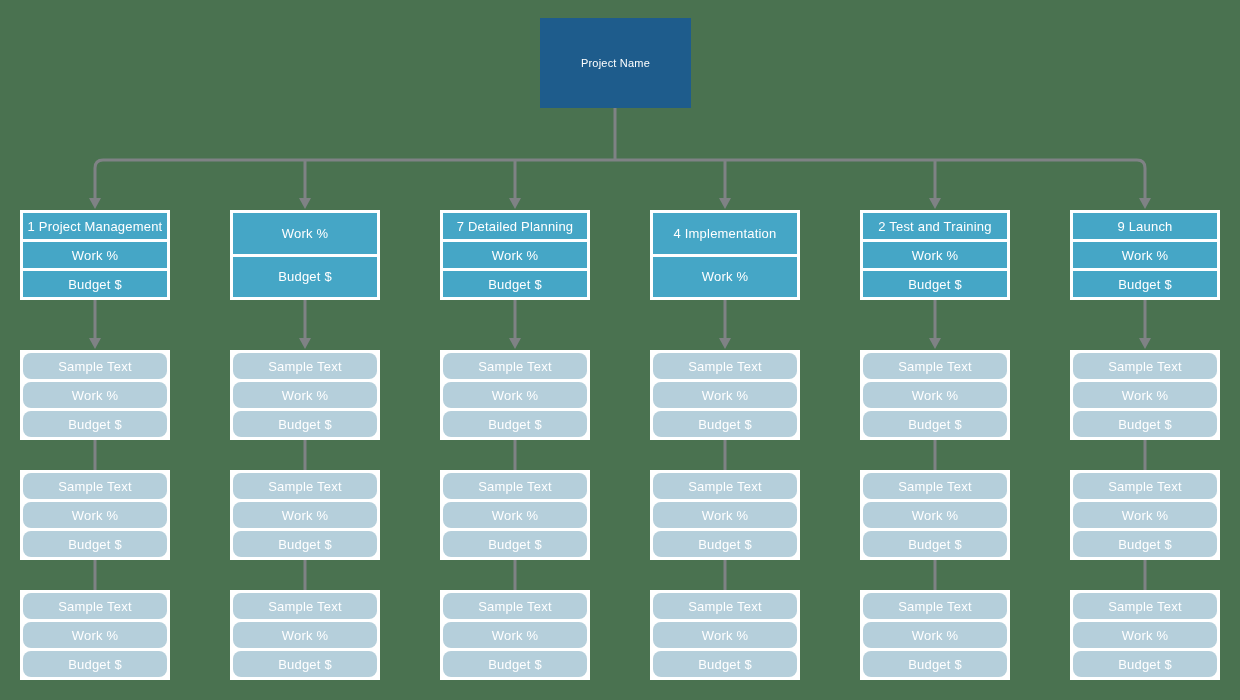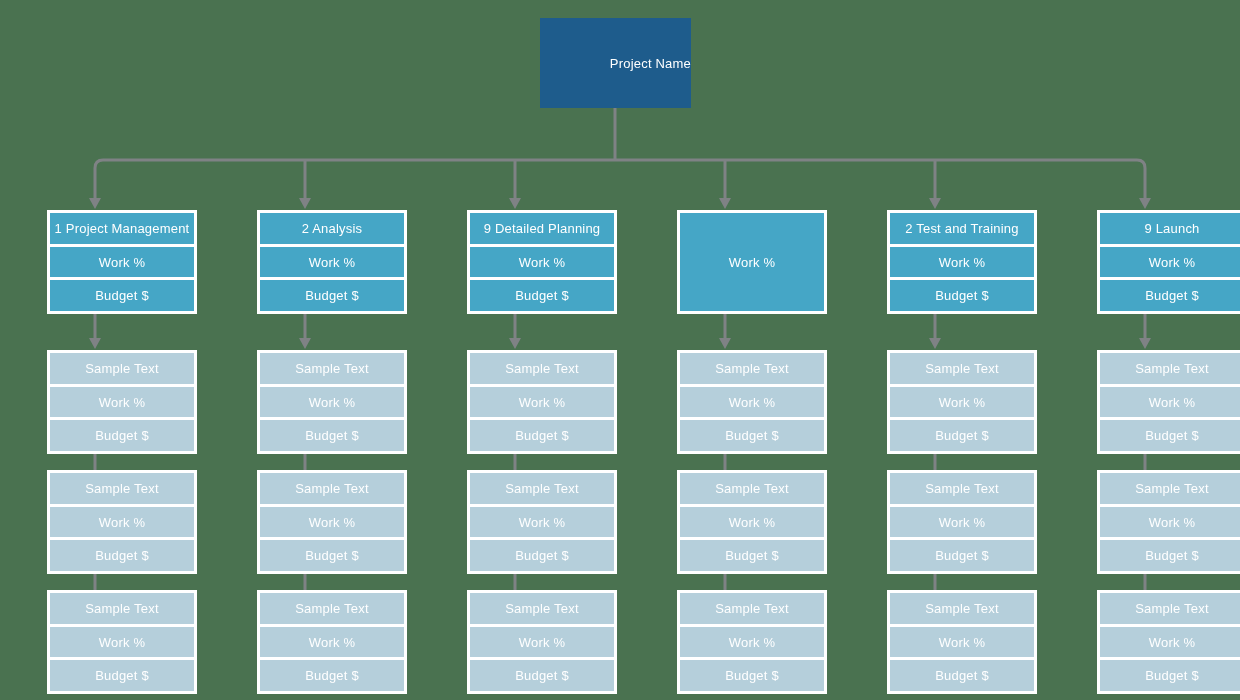--- a/index.html
+++ b/index.html
@@ -34,44 +34,43 @@
     stroke-width: 3;
     fill: none;
   }
   .connectors polygon { fill: var(--connector); }
   .root-box {
     position: absolute;
     left: 540px; top: 18px;
     width: 151px; height: 90px;
     background: var(--root-fill);
     color: var(--text);
-    display: flex; align-items: center; justify-content: flex-end;
-    font-size: 13px;
+    display: flex; align-items: center; justify-content: center;
+    font-size: 11px;
     letter-spacing: 0.2px;
   }
   .box {
     position: absolute;
-    width: 150px; height: 104px;
+    width: 150px; height: 90px;
     background: #ffffff;
     border: 3px solid #ffffff;
     display: flex; flex-direction: column;
     gap: 3px;
-    margin-left: 27px;
   }
   .box .row {
     flex: 1;
     display: flex; align-items: center; justify-content: center;
     color: var(--text);
     font-size: 13px;
     letter-spacing: 0.2px;
     white-space: nowrap;
     overflow: hidden;
   }
   .box.header .row { background: var(--level1-fill); }
-  .box.child  .row { background: var(--level2-fill); }
+  .box.child  .row { background: var(--level2-fill); border-radius: 8px; }
 </style>
 </head>
 <body>
 
 <div class="canvas">
 
   <svg class="connectors" viewBox="0 0 1240 700" width="1240" height="700">
 
     <path d="M615 108 V160"></path>
 
@@ -135,62 +134,62 @@
     <div class="row">Work %</div>
     <div class="row">Budget $</div>
   </div>
   <div class="box child" style="left:20px;top:590px">
     <div class="row">Sample Text</div>
     <div class="row">Work %</div>
     <div class="row">Budget $</div>
   </div>
 
   <div class="box header" style="left:230px;top:210px">
-    <div class="row">2 Analysis</div>
     <div class="row">Work %</div>
     <div class="row">Budget $</div>
   </div>
   <div class="box child" style="left:230px;top:350px">
     <div class="row">Sample Text</div>
     <div class="row">Work %</div>
     <div class="row">Budget $</div>
   </div>
   <div class="box child" style="left:230px;top:470px">
     <div class="row">Sample Text</div>
     <div class="row">Work %</div>
     <div class="row">Budget $</div>
   </div>
   <div class="box child" style="left:230px;top:590px">
     <div class="row">Sample Text</div>
     <div class="row">Work %</div>
     <div class="row">Budget $</div>
   </div>
 
   <div class="box header" style="left:440px;top:210px">
-    <div class="row">9 Detailed Planning</div>
+    <div class="row">7 Detailed Planning</div>
     <div class="row">Work %</div>
     <div class="row">Budget $</div>
   </div>
   <div class="box child" style="left:440px;top:350px">
     <div class="row">Sample Text</div>
     <div class="row">Work %</div>
     <div class="row">Budget $</div>
   </div>
   <div class="box child" style="left:440px;top:470px">
     <div class="row">Sample Text</div>
     <div class="row">Work %</div>
     <div class="row">Budget $</div>
   </div>
   <div class="box child" style="left:440px;top:590px">
     <div class="row">Sample Text</div>
     <div class="row">Work %</div>
     <div class="row">Budget $</div>
   </div>
 
   <div class="box header" style="left:650px;top:210px">
+    <div class="row">4 Implementation</div>
     <div class="row">Work %</div>
   </div>
   <div class="box child" style="left:650px;top:350px">
     <div class="row">Sample Text</div>
     <div class="row">Work %</div>
     <div class="row">Budget $</div>
   </div>
   <div class="box child" style="left:650px;top:470px">
     <div class="row">Sample Text</div>
     <div class="row">Work %</div>

